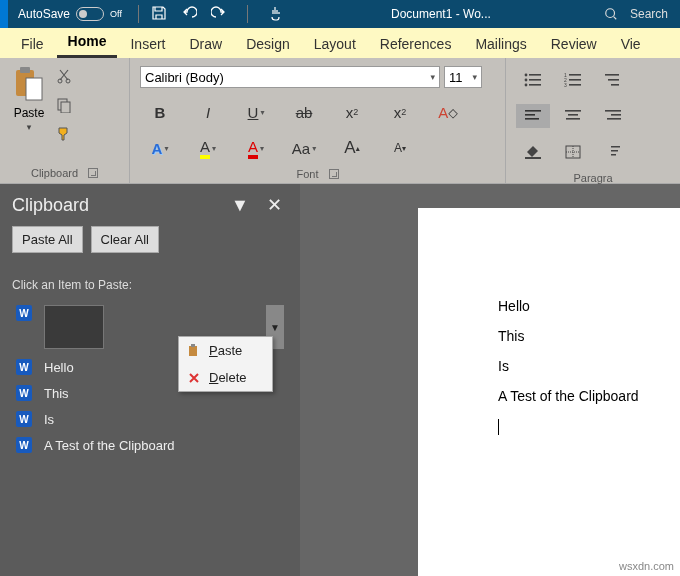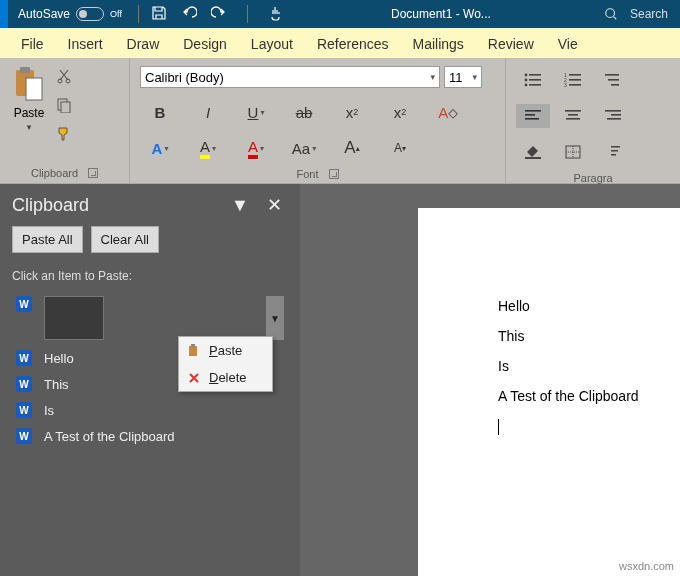--- a/index.html
+++ b/index.html
@@ -48,21 +48,21 @@
 .pbtn { width: 34px; height: 24px; display: flex; align-items: center; justify-content: center; }
 .pbtn.active { background: #aaa; }
 
 
 .workspace { display: flex; height: calc(576px - 28px - 30px - 126px); }
 
 
 .clip-pane { width: 300px; background: #5b5b5b; color: #eee; padding: 10px 12px; position: relative; }
 .clip-head { display: flex; align-items: center; font-size: 18px; margin-bottom: 10px; }
 .clip-head .title { flex: 1; }
-.clip-btns { display: flex; gap: 8px; margin-bottom: 16px; }
+.clip-btns { display: flex; gap: 8px; margin-bottom: 25px; }
 .clip-btns button { background: #ddd; color: #222; border: 1px solid #aaa; padding: 5px 9px; font-size: 13px; cursor: pointer; }
 .instr { font-size: 12px; color: #ddd; margin-bottom: 8px; }
 .clip-item { display: flex; align-items: center; gap: 12px; padding: 5px 4px; font-size: 13px; }
 .word-icon { width: 16px; height: 16px; background: #185abd; color: #fff; font-size: 10px; font-weight: bold; display: flex; align-items: center; justify-content: center; border-radius: 2px; }
 .clip-prev { width: 60px; height: 44px; background: #3a3a3a; border: 1px solid #777; }
 .clip-item.first { align-items: flex-start; }
 .clip-item.first .big-dd { margin-left: auto; width: 18px; height: 44px; background: #888; display: flex; align-items: center; justify-content: center; font-size: 10px; color: #222; }
 
 
 .ctx { position: absolute; left: 178px; top: 152px; width: 95px; background: #f3f3f3; border: 1px solid #aaa; box-shadow: 2px 2px 4px rgba(0,0,0,0.3); }
@@ -108,20 +108,21 @@
     <svg width="14" height="14" viewBox="0 0 16 16">
         <circle cx="7" cy="7" r="5" fill="none" stroke="#ddd" stroke-width="1.3"></circle>
         <path stroke="#ddd" stroke-width="1.3" d="m11 11 3 3"></path>
       </svg>
     <span>Search</span>
   </div>
 </div>
 
 <div class="tabs">
   <div class="tab">File</div>
+  <div class="tab active">Home</div>
   <div class="tab">Insert</div>
   <div class="tab">Draw</div>
   <div class="tab">Design</div>
   <div class="tab">Layout</div>
   <div class="tab">References</div>
   <div class="tab">Mailings</div>
   <div class="tab">Review</div>
   <div class="tab">Vie</div>
 </div>
 

